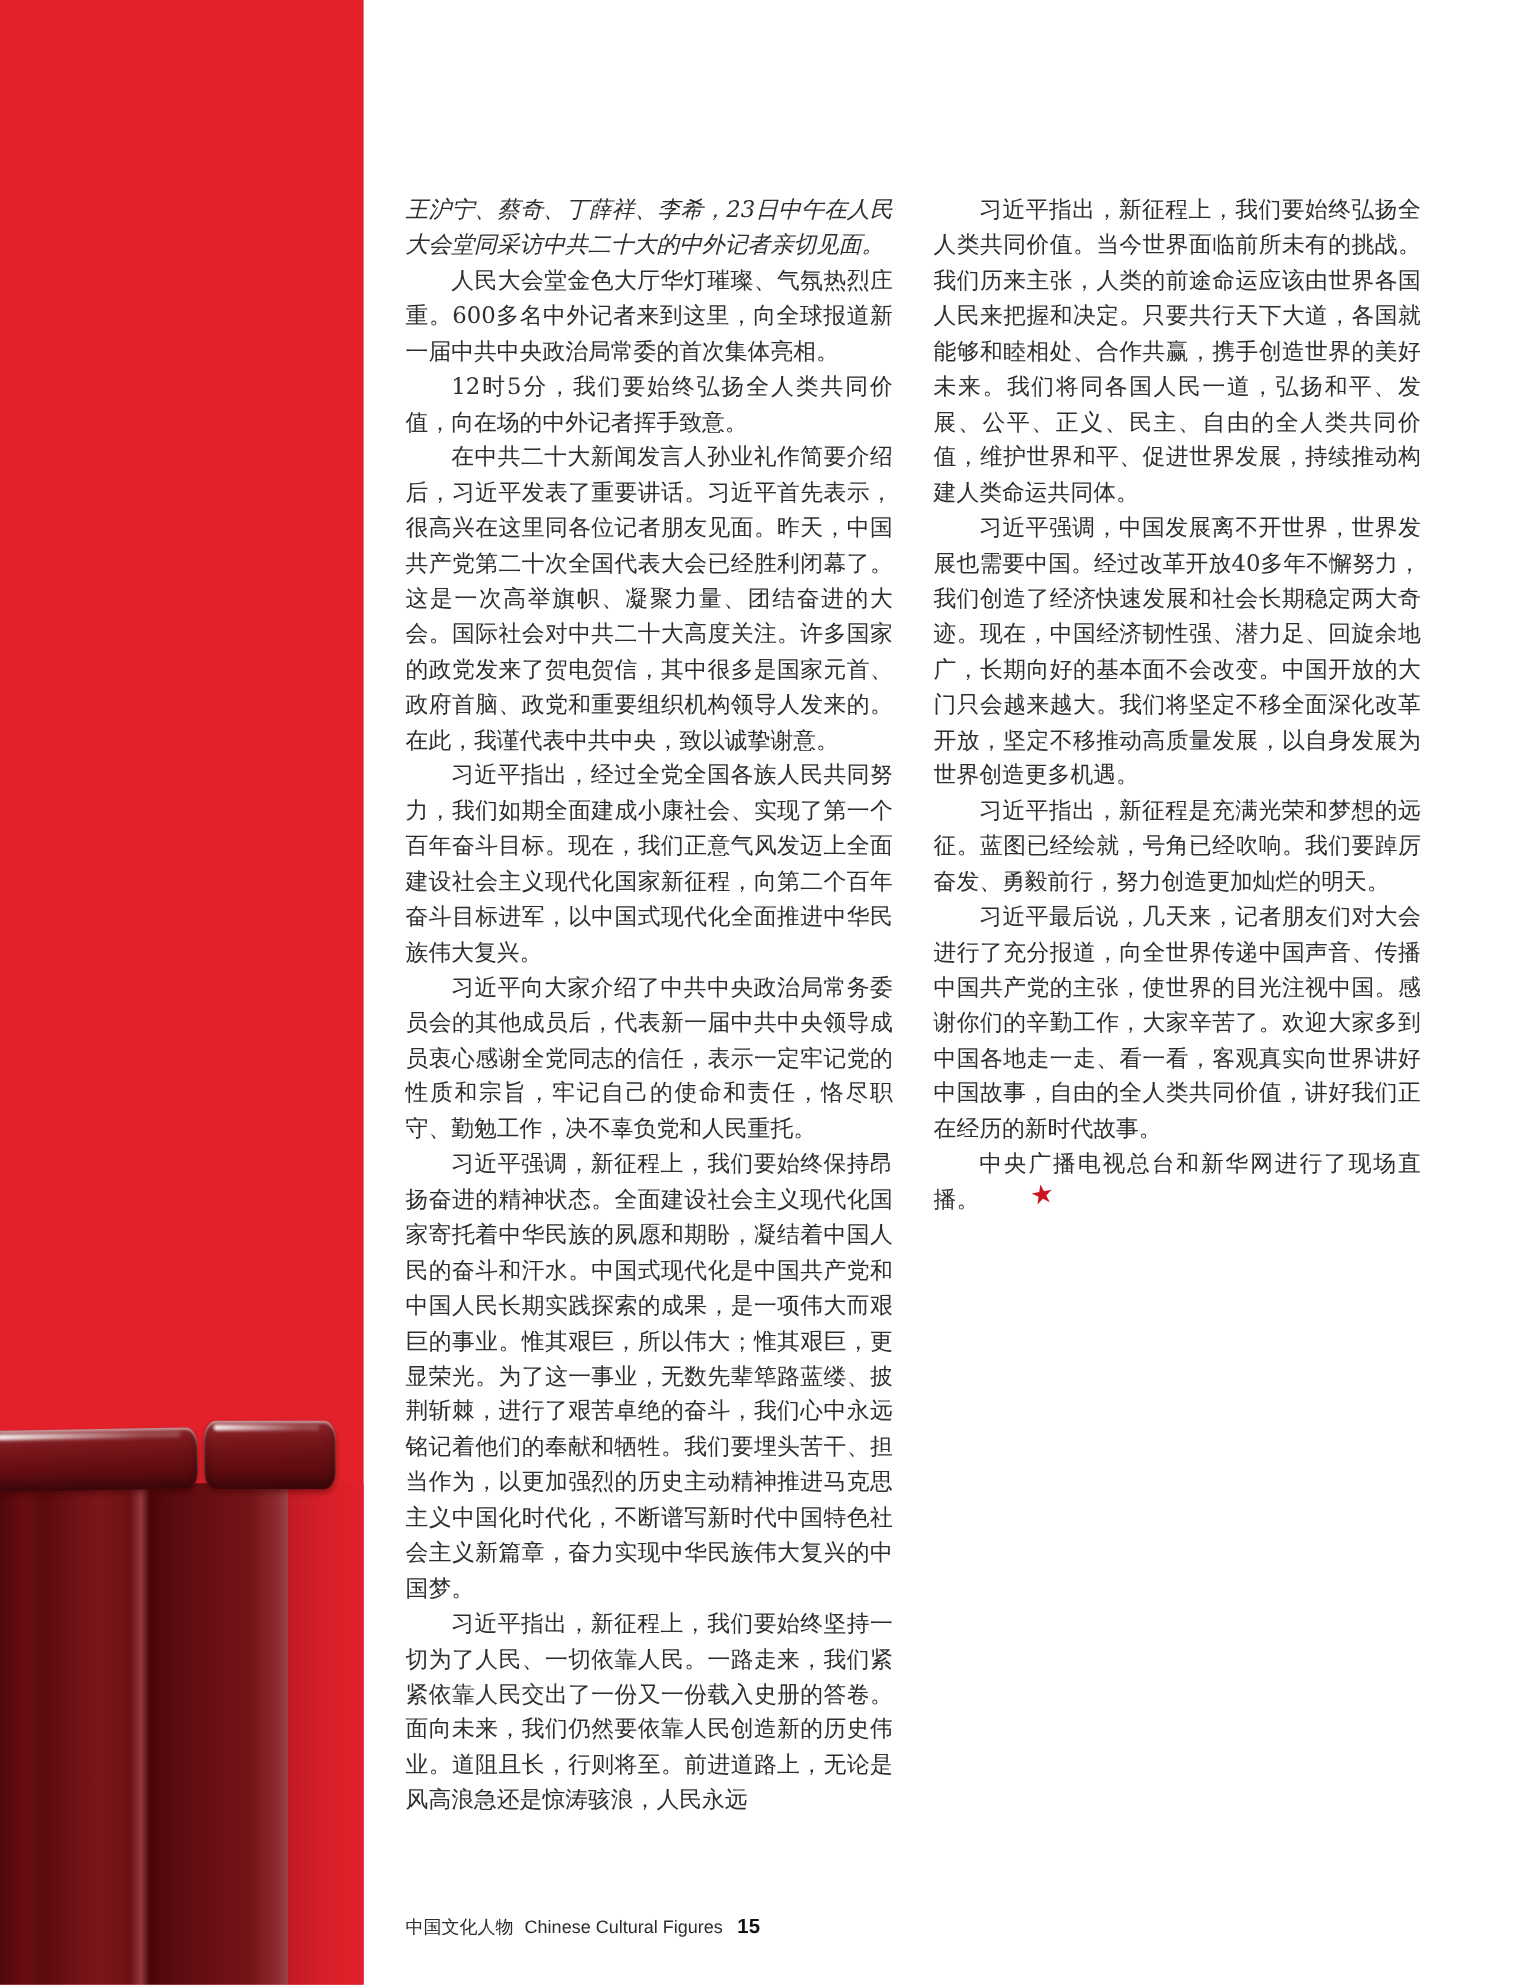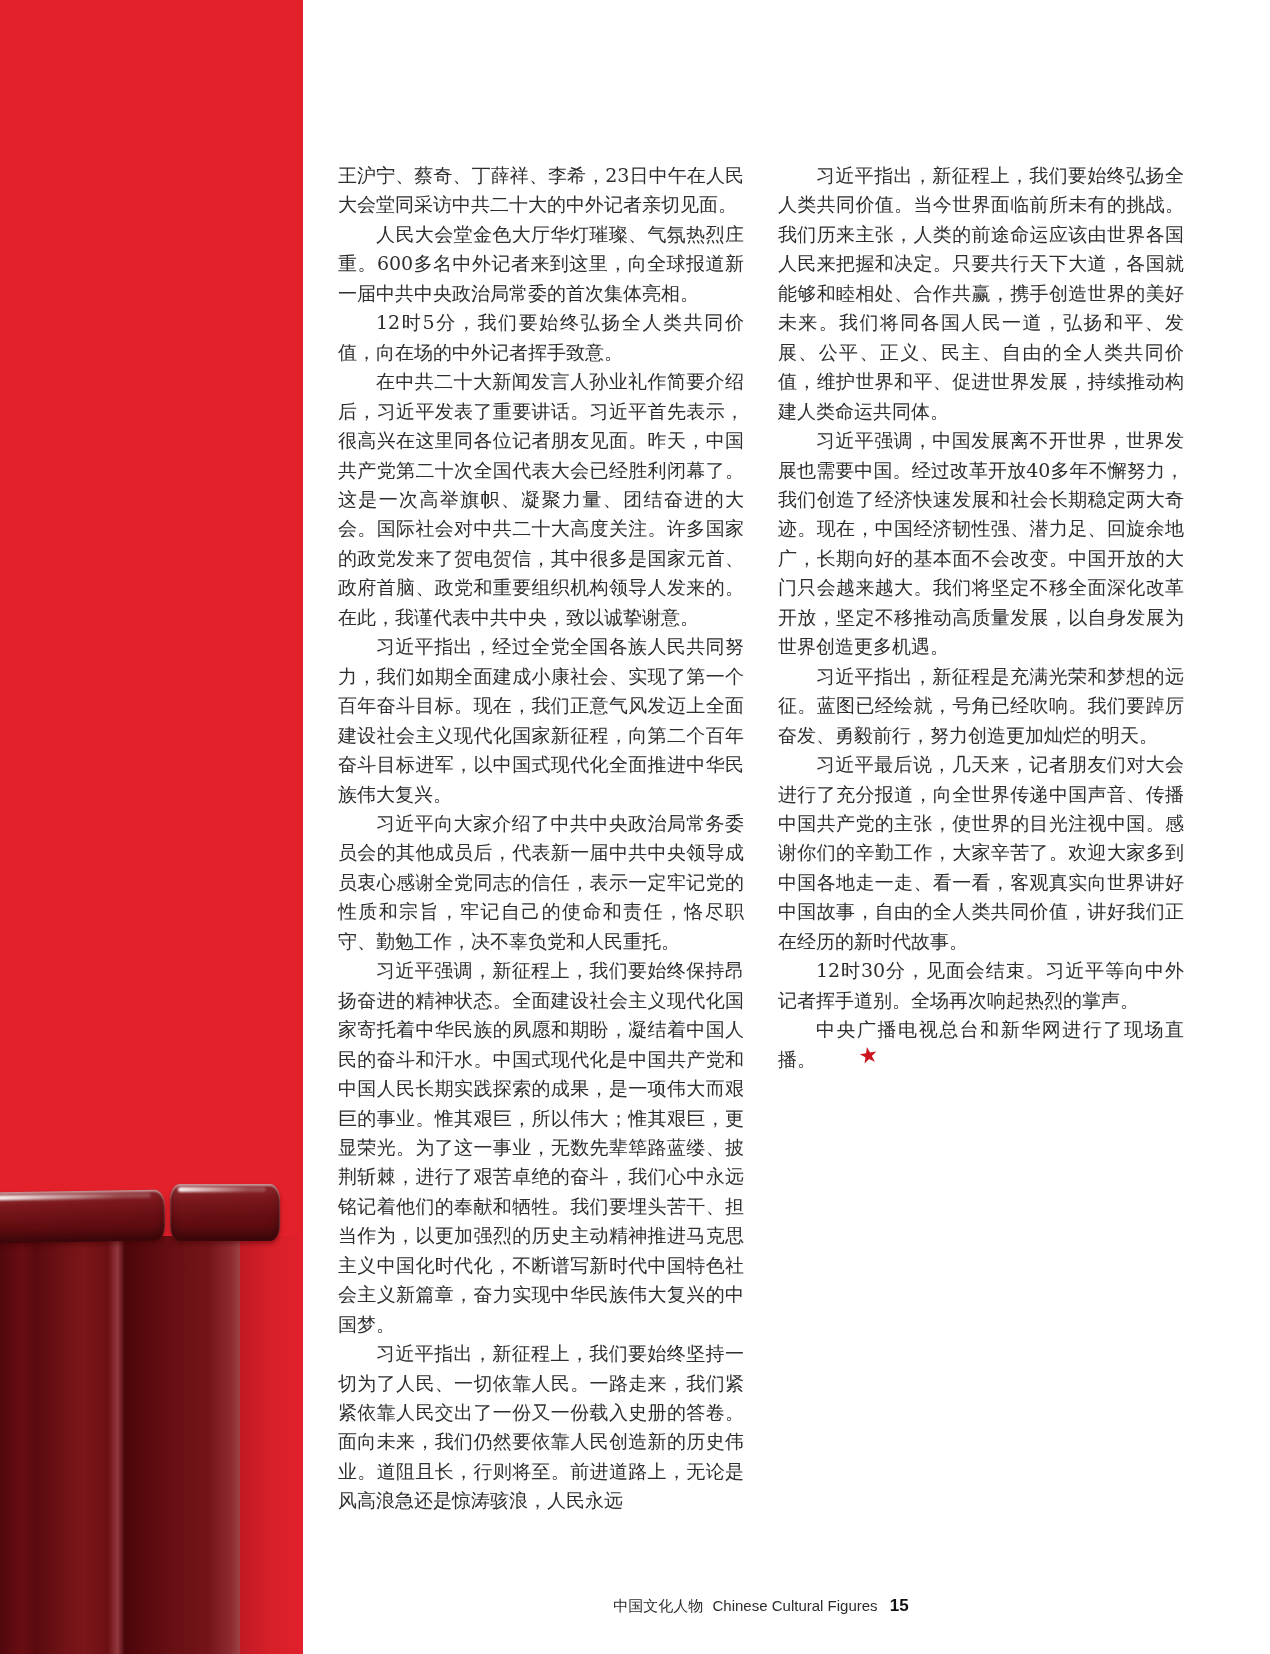--- a/index.html
+++ b/index.html
@@ -51,37 +51,37 @@
 
   
   .text-col {
     position: absolute; top: 161px; width: 406px;
     color: var(--text-color, #2e2e2e);
     font-size: 19px; line-height: 29.45px;
     text-align: justify;
     text-justify: inter-ideograph;
   }
   .text-col p { margin: 0; padding: 0; text-indent: 2em; }
-  .text-col p.no-indent { text-indent: 0; }
+  .text-col p.no-indent { text-indent: 0; font-style: italic; }
   .col-left  { left: 338px; }
   .col-right { left: 778px; }
 
   .star {
     color: var(--star-red, #cc1420);
     font-size: 22px; line-height: 1;
     margin-left: 5px;
     display: inline-block;
     transform: rotate(-10deg);
     font-family: "DejaVu Sans", sans-serif;
   }
 
   
   .footer {
     position: absolute; left: 338px; top: 1596px; width: 846px;
-    text-align: center;
+    text-align: left;
     font-family: "Liberation Sans", "DejaVu Sans", sans-serif;
     font-size: 15px; color: #2b2b2b;
   }
   .footer .en { margin-left: 5px; }
   .footer .pagenum { font-weight: bold; font-size: 17px; margin-left: 8px; color: #111; }
 </style>
 </head>
 <body>
 
 <div class="sidebar">
@@ -100,21 +100,20 @@
     <p>习近平向大家介绍了中共中央政治局常务委员会的其他成员后，代表新一届中共中央领导成员衷心感谢全党同志的信任，表示一定牢记党的性质和宗旨，牢记自己的使命和责任，恪尽职守、勤勉工作，决不辜负党和人民重托。</p>
     <p>习近平强调，新征程上，我们要始终保持昂扬奋进的精神状态。全面建设社会主义现代化国家寄托着中华民族的夙愿和期盼，凝结着中国人民的奋斗和汗水。中国式现代化是中国共产党和中国人民长期实践探索的成果，是一项伟大而艰巨的事业。惟其艰巨，所以伟大；惟其艰巨，更显荣光。为了这一事业，无数先辈筚路蓝缕、披荆斩棘，进行了艰苦卓绝的奋斗，我们心中永远铭记着他们的奉献和牺牲。我们要埋头苦干、担当作为，以更加强烈的历史主动精神推进马克思主义中国化时代化，不断谱写新时代中国特色社会主义新篇章，奋力实现中华民族伟大复兴的中国梦。</p>
     <p>习近平指出，新征程上，我们要始终坚持一切为了人民、一切依靠人民。一路走来，我们紧紧依靠人民交出了一份又一份载入史册的答卷。面向未来，我们仍然要依靠人民创造新的历史伟业。道阻且长，行则将至。前进道路上，无论是风高浪急还是惊涛骇浪，人民永远</p>
   </div>
 
 <div class="text-col col-right">
     <p>习近平指出，新征程上，我们要始终弘扬全人类共同价值。当今世界面临前所未有的挑战。我们历来主张，人类的前途命运应该由世界各国人民来把握和决定。只要共行天下大道，各国就能够和睦相处、合作共赢，携手创造世界的美好未来。我们将同各国人民一道，弘扬和平、发展、公平、正义、民主、自由的全人类共同价值，维护世界和平、促进世界发展，持续推动构建人类命运共同体。</p>
     <p>习近平强调，中国发展离不开世界，世界发展也需要中国。经过改革开放40多年不懈努力，我们创造了经济快速发展和社会长期稳定两大奇迹。现在，中国经济韧性强、潜力足、回旋余地广，长期向好的基本面不会改变。中国开放的大门只会越来越大。我们将坚定不移全面深化改革开放，坚定不移推动高质量发展，以自身发展为世界创造更多机遇。</p>
     <p>习近平指出，新征程是充满光荣和梦想的远征。蓝图已经绘就，号角已经吹响。我们要踔厉奋发、勇毅前行，努力创造更加灿烂的明天。</p>
     <p>习近平最后说，几天来，记者朋友们对大会进行了充分报道，向全世界传递中国声音、传播中国共产党的主张，使世界的目光注视中国。感谢你们的辛勤工作，大家辛苦了。欢迎大家多到中国各地走一走、看一看，客观真实向世界讲好中国故事，自由的全人类共同价值，讲好我们正在经历的新时代故事。</p>
-    <p>12时30分，见面会结束。习近平等向中外记者挥手道别。全场再次响起热烈的掌声。</p>
     <p>中央广播电视总台和新华网进行了现场直播。<span class="star">★</span></p>
   </div>
 
 <div class="footer">
   <span class="cn">中国文化人物</span>
   <span class="en">Chinese Cultural Figures</span>
   <span class="pagenum">15</span>
 </div>
 
 </body></html>

